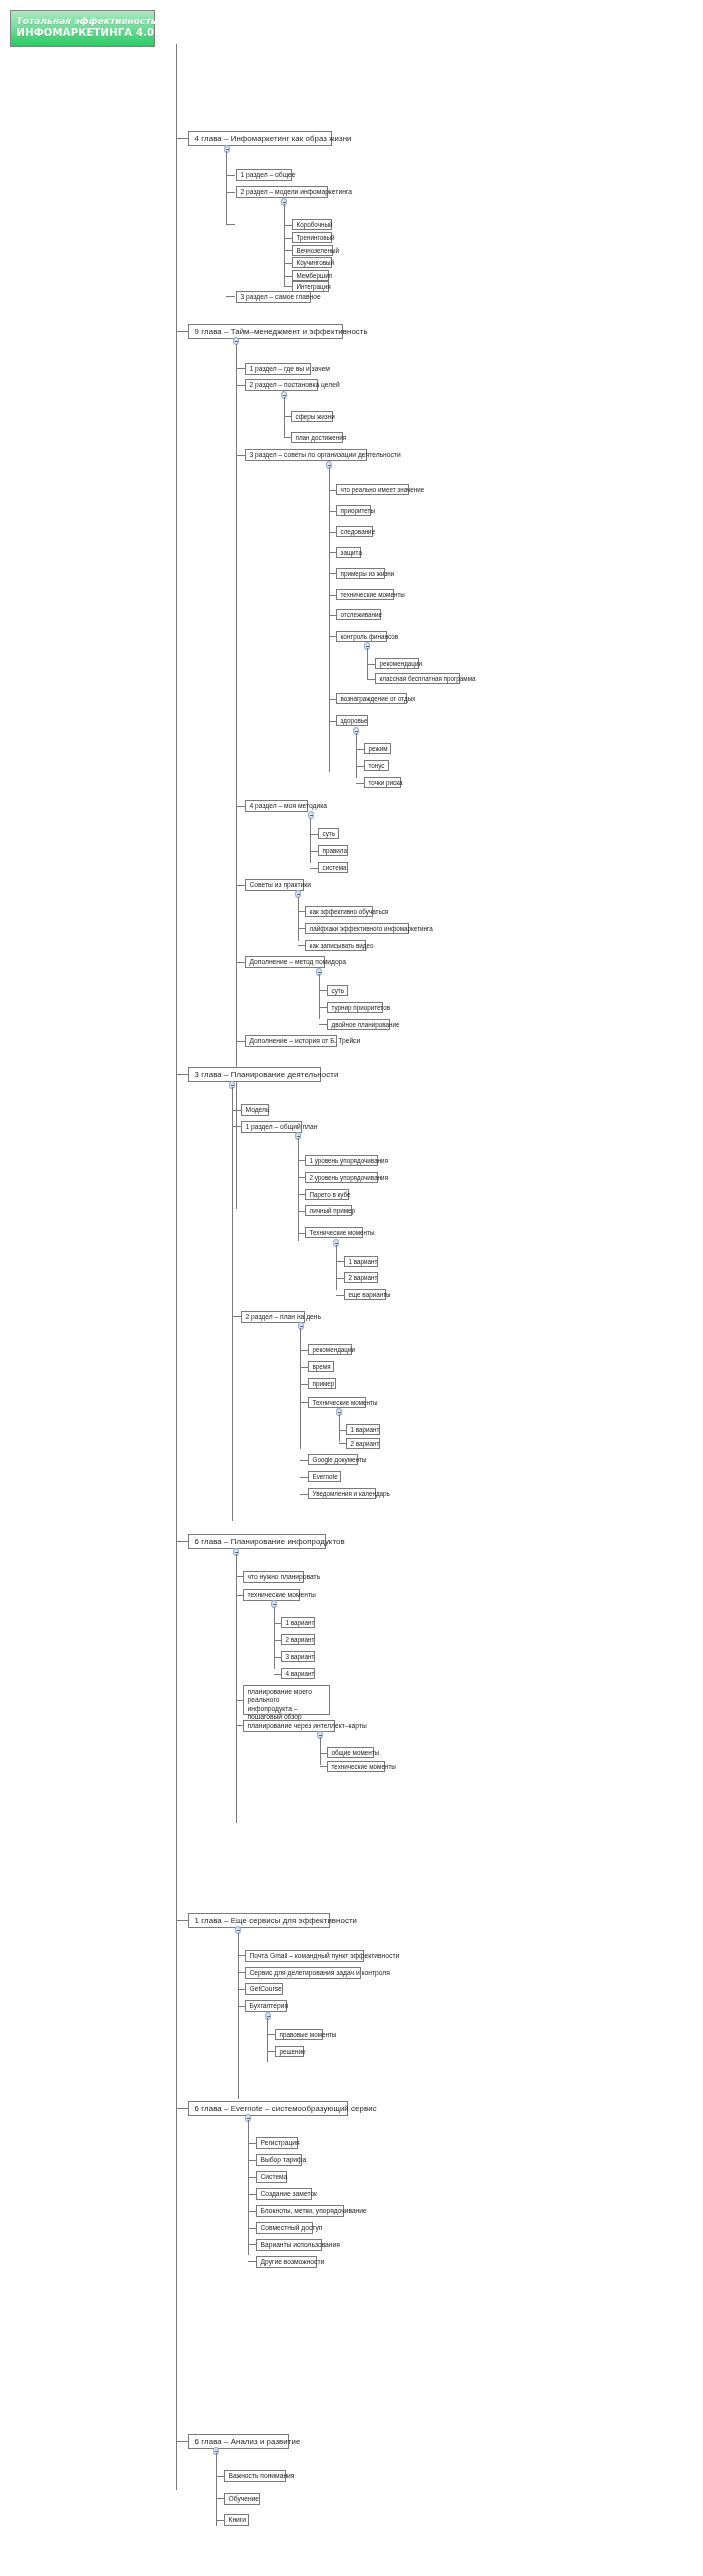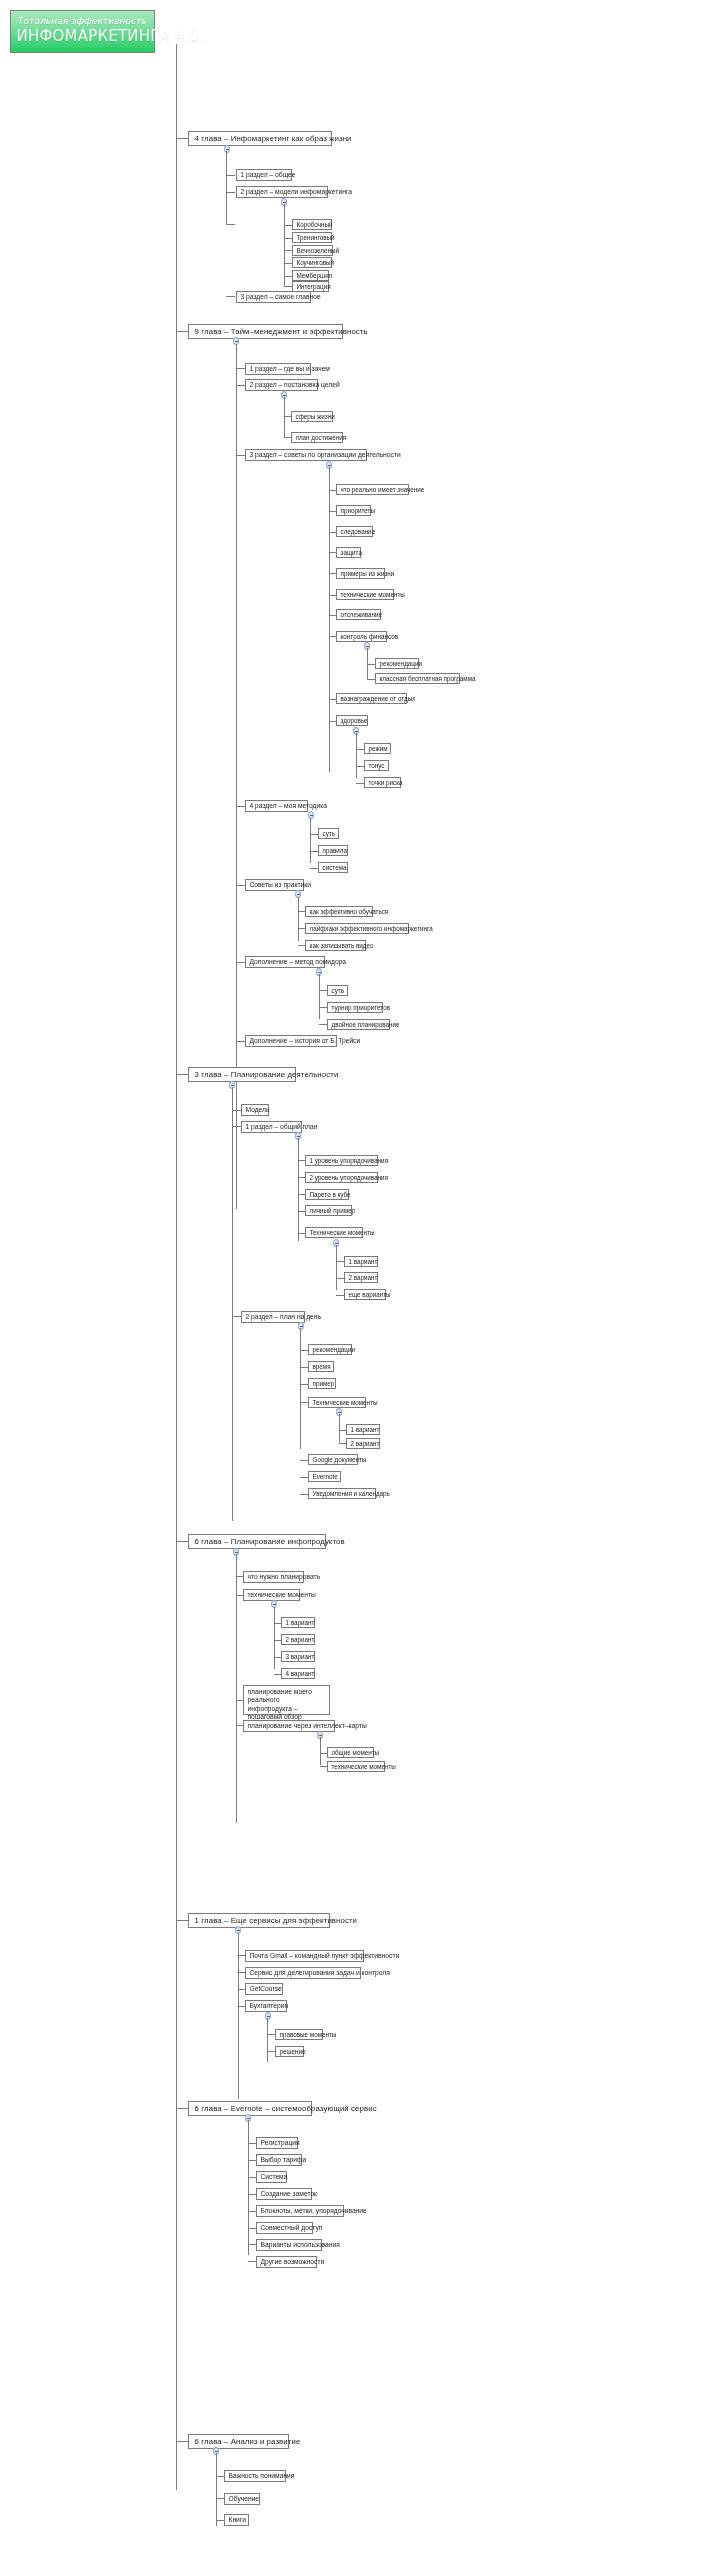--- a/index.html
+++ b/index.html
@@ -20,28 +20,28 @@
     background:linear-gradient(to bottom,#a9e8bf 0%,#7fdfa3 38%,#25cc63 100%);
     padding:5px 5.6px 5.6px 5.6px;
     text-align:center;
     line-height:1.28;
   }
   .root-banner .l1,.root-banner .l2{
     display:block;
     color:#ffffff;
     font-family:"DejaVu Sans","Liberation Sans",sans-serif;
     font-style:italic;
-    font-weight:400;
+    font-weight:700;
     letter-spacing:0.2px;
     text-shadow:0 0.7px 0.7px rgba(0,0,0,.12);
     white-space:nowrap;
     text-align:center;
   }
   .root-banner .l1{font-size:8.8px;}
-  .root-banner .l2{font-size:15px;font-style:normal;}
+  .root-banner .l2{font-size:10px;font-style:normal;}
 
   
   .node{
     position:absolute;
     box-sizing:border-box;
     border:0.7px solid #7a7a7a;
     background:#ffffff;
     color:#1d1d1d;
     font-size:6.3px;
     line-height:1.18;
@@ -216,21 +216,21 @@
   <div class="node" style="left:327px;top:985px;width:21px;">суть</div>
   <div class="hline" style="left:319px;top:1007px;width:7.8px;"></div>
   <div class="node" style="left:327px;top:1002px;width:56px;">турнир приоритетов</div>
   <div class="hline" style="left:319px;top:1024px;width:7.8px;"></div>
   <div class="node" style="left:327px;top:1019px;width:63px;">двойное планирование</div>
 
   <div class="hline" style="left:236px;top:1041px;width:8.5px;"></div>
   <div class="node lvl2" style="left:245px;top:1035px;width:92px;">Дополнение – история от Б. Трейси</div>
 
   <div class="hline" style="left:176px;top:1074px;width:12.7px;"></div>
-  <div class="node lvl1" style="left:188px;top:1067px;width:108px;">3 глава – Планирование деятельности</div>
+  <div class="node lvl1" style="left:188px;top:1067px;width:133px;">3 глава – Планирование деятельности</div>
   <div class="toggle" style="left:229px;top:1081px;"></div>
   <div class="vline" style="left:232px;top:1087px;height:434px;"></div>
 
   <div class="hline" style="left:232px;top:1110px;width:8.5px;"></div>
   <div class="node lvl2" style="left:241px;top:1104px;width:28px;">Модель</div>
 
   <div class="hline" style="left:232px;top:1126px;width:8.5px;"></div>
   <div class="node lvl2" style="left:241px;top:1121px;width:61px;">1 раздел – общий план</div>
   <div class="toggle" style="left:295px;top:1132px;"></div>
   <div class="vline" style="left:298px;top:1138px;height:103px;"></div>
@@ -334,21 +334,21 @@
   <div class="hline" style="left:238px;top:2006px;width:7.8px;"></div>
   <div class="node lvl2" style="left:245px;top:2000px;width:42px;">Бухгалтерия</div>
   <div class="toggle" style="left:265px;top:2012px;"></div>
   <div class="vline" style="left:267px;top:2018px;height:44px;"></div>
   <div class="hline" style="left:267px;top:2034px;width:7.8px;"></div>
   <div class="node" style="left:275px;top:2029px;width:48px;">правовые моменты</div>
   <div class="hline" style="left:267px;top:2051px;width:7.8px;"></div>
   <div class="node" style="left:275px;top:2046px;width:29px;">решение</div>
 
   <div class="hline" style="left:176px;top:2108px;width:12.7px;"></div>
-  <div class="node lvl1" style="left:188px;top:2101px;width:124px;">6 глава – Evernote – системообразующий сервис</div>
+  <div class="node lvl1" style="left:188px;top:2101px;width:160px;">6 глава – Evernote – системообразующий сервис</div>
   <div class="toggle" style="left:245px;top:2114px;"></div>
   <div class="vline" style="left:248px;top:2120px;height:135px;"></div>
 
   <div class="hline" style="left:248px;top:2143px;width:7.8px;"></div>
   <div class="node lvl2" style="left:256px;top:2137px;width:42px;">Регистрация</div>
   <div class="hline" style="left:248px;top:2160px;width:7.8px;"></div>
   <div class="node lvl2" style="left:256px;top:2154px;width:46px;">Выбор тарифа</div>
   <div class="hline" style="left:248px;top:2177px;width:7.8px;"></div>
   <div class="node lvl2" style="left:256px;top:2171px;width:31px;">Система</div>
   <div class="hline" style="left:248px;top:2194px;width:7.8px;"></div>

